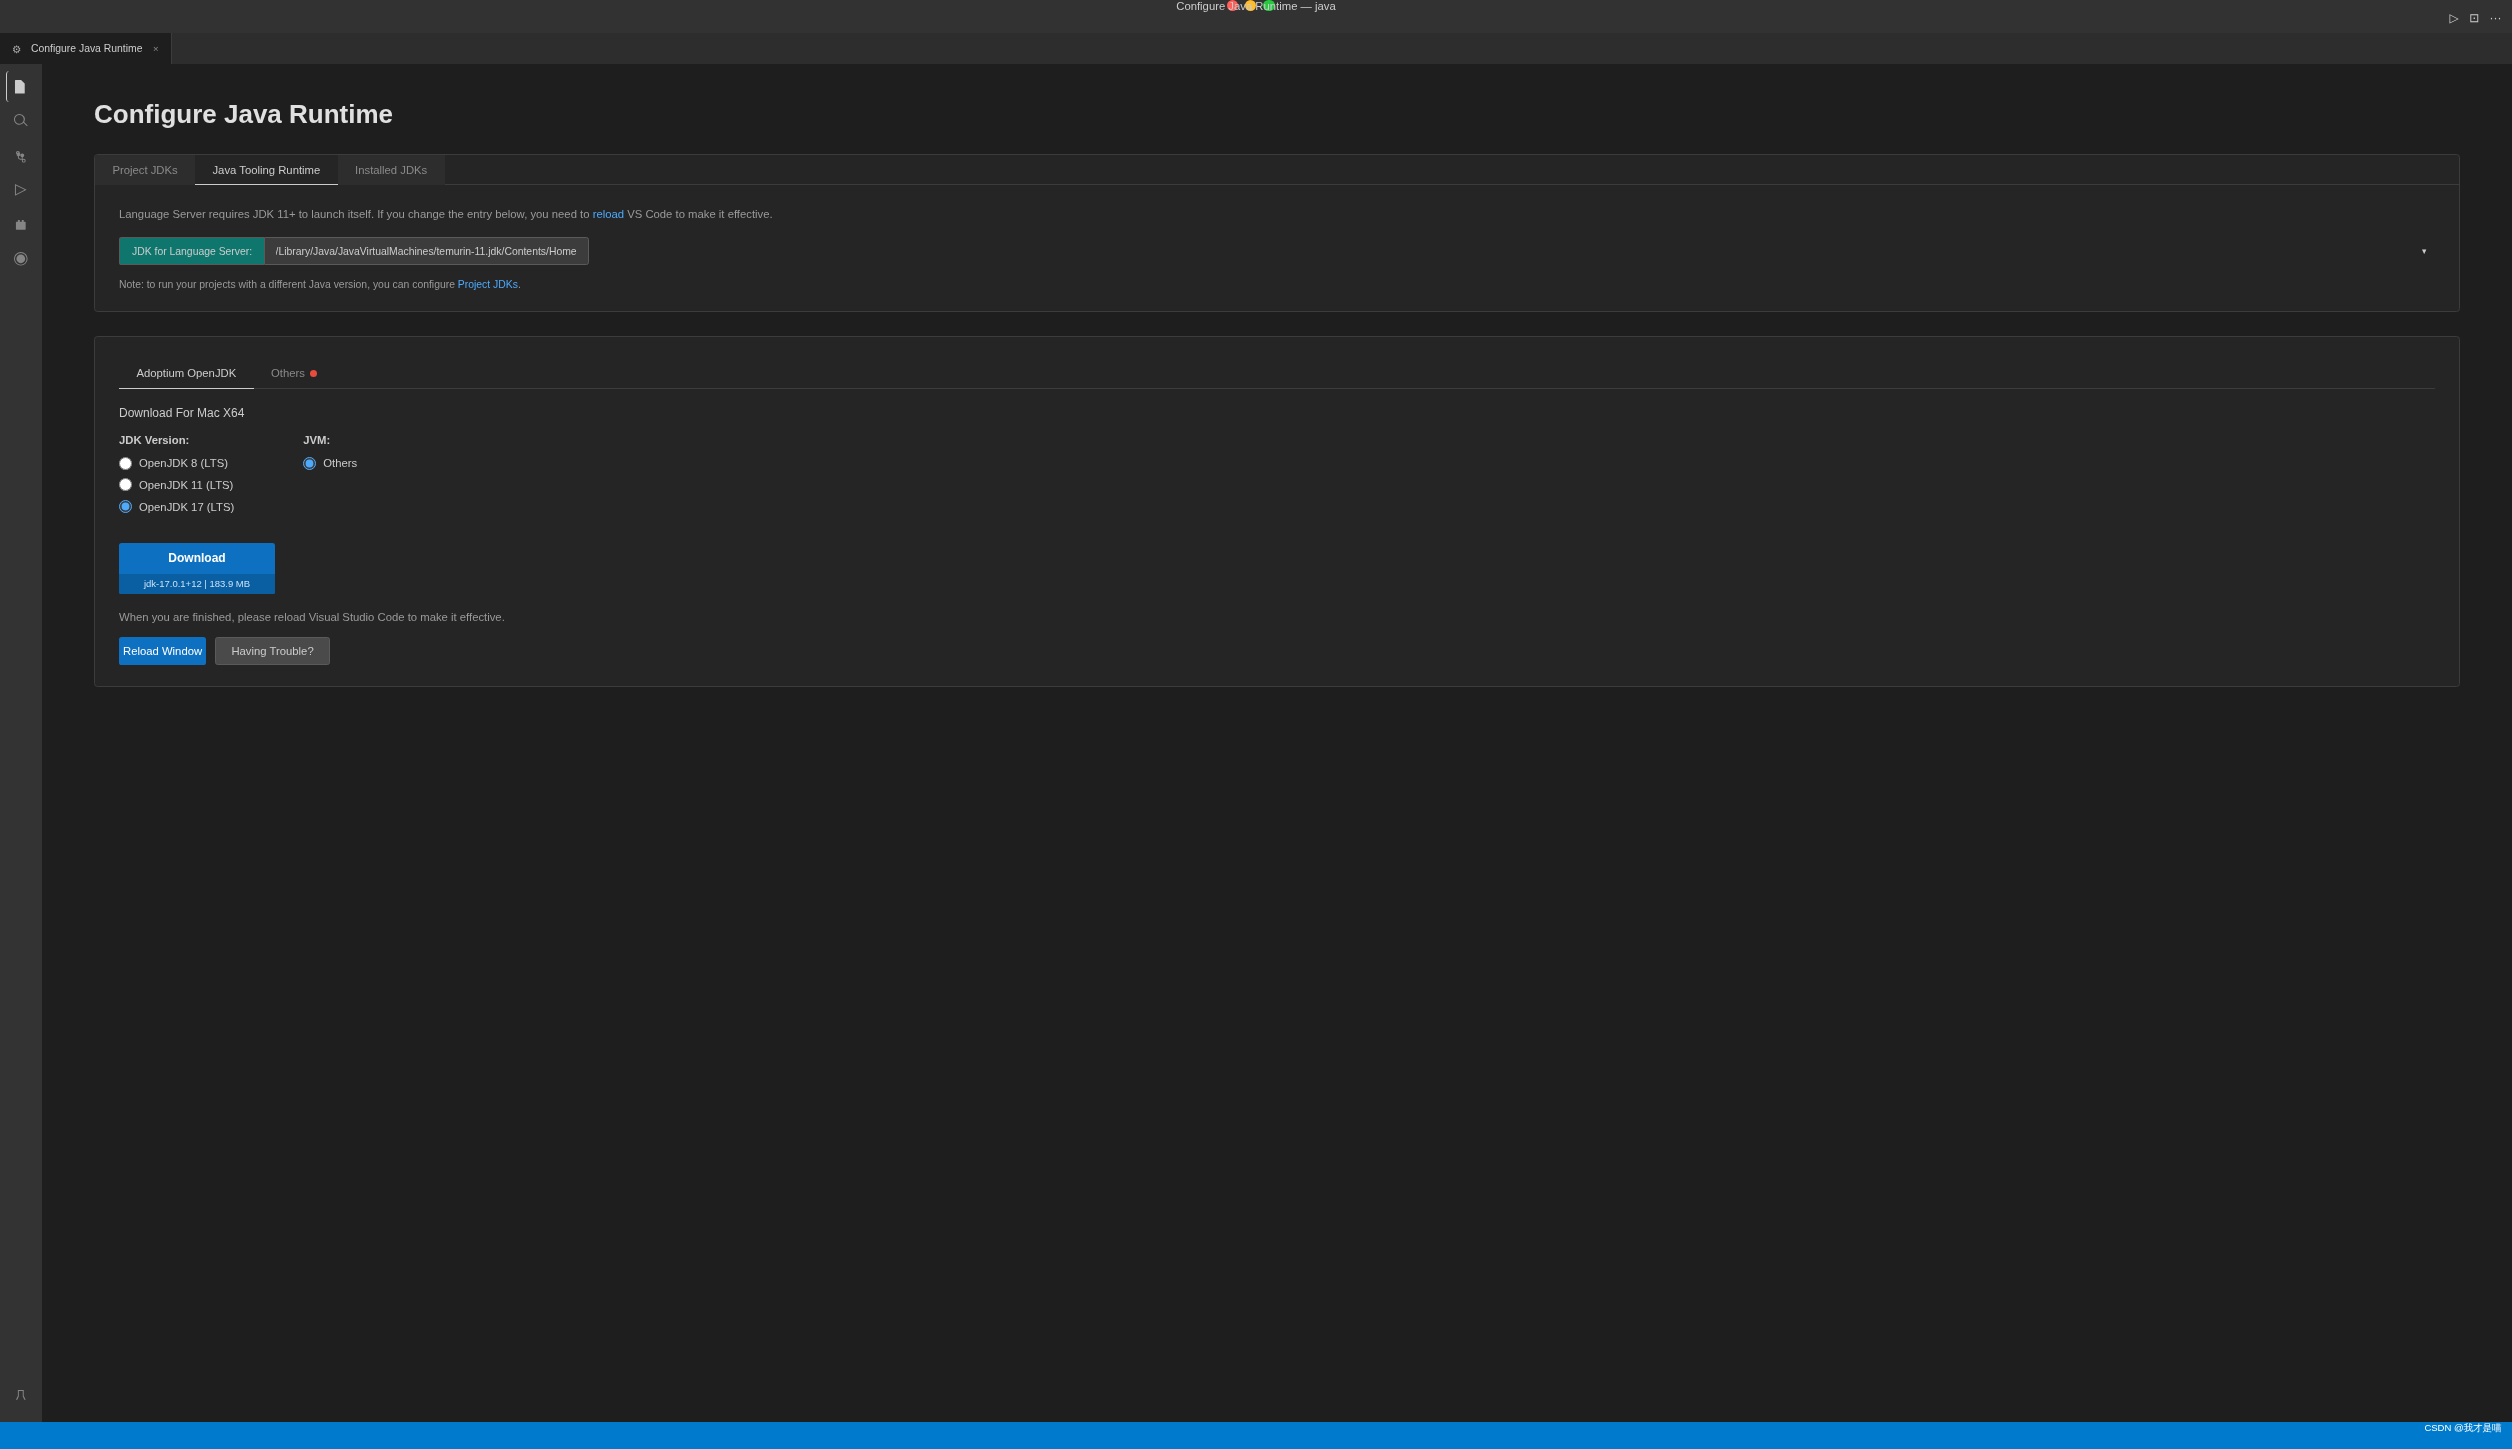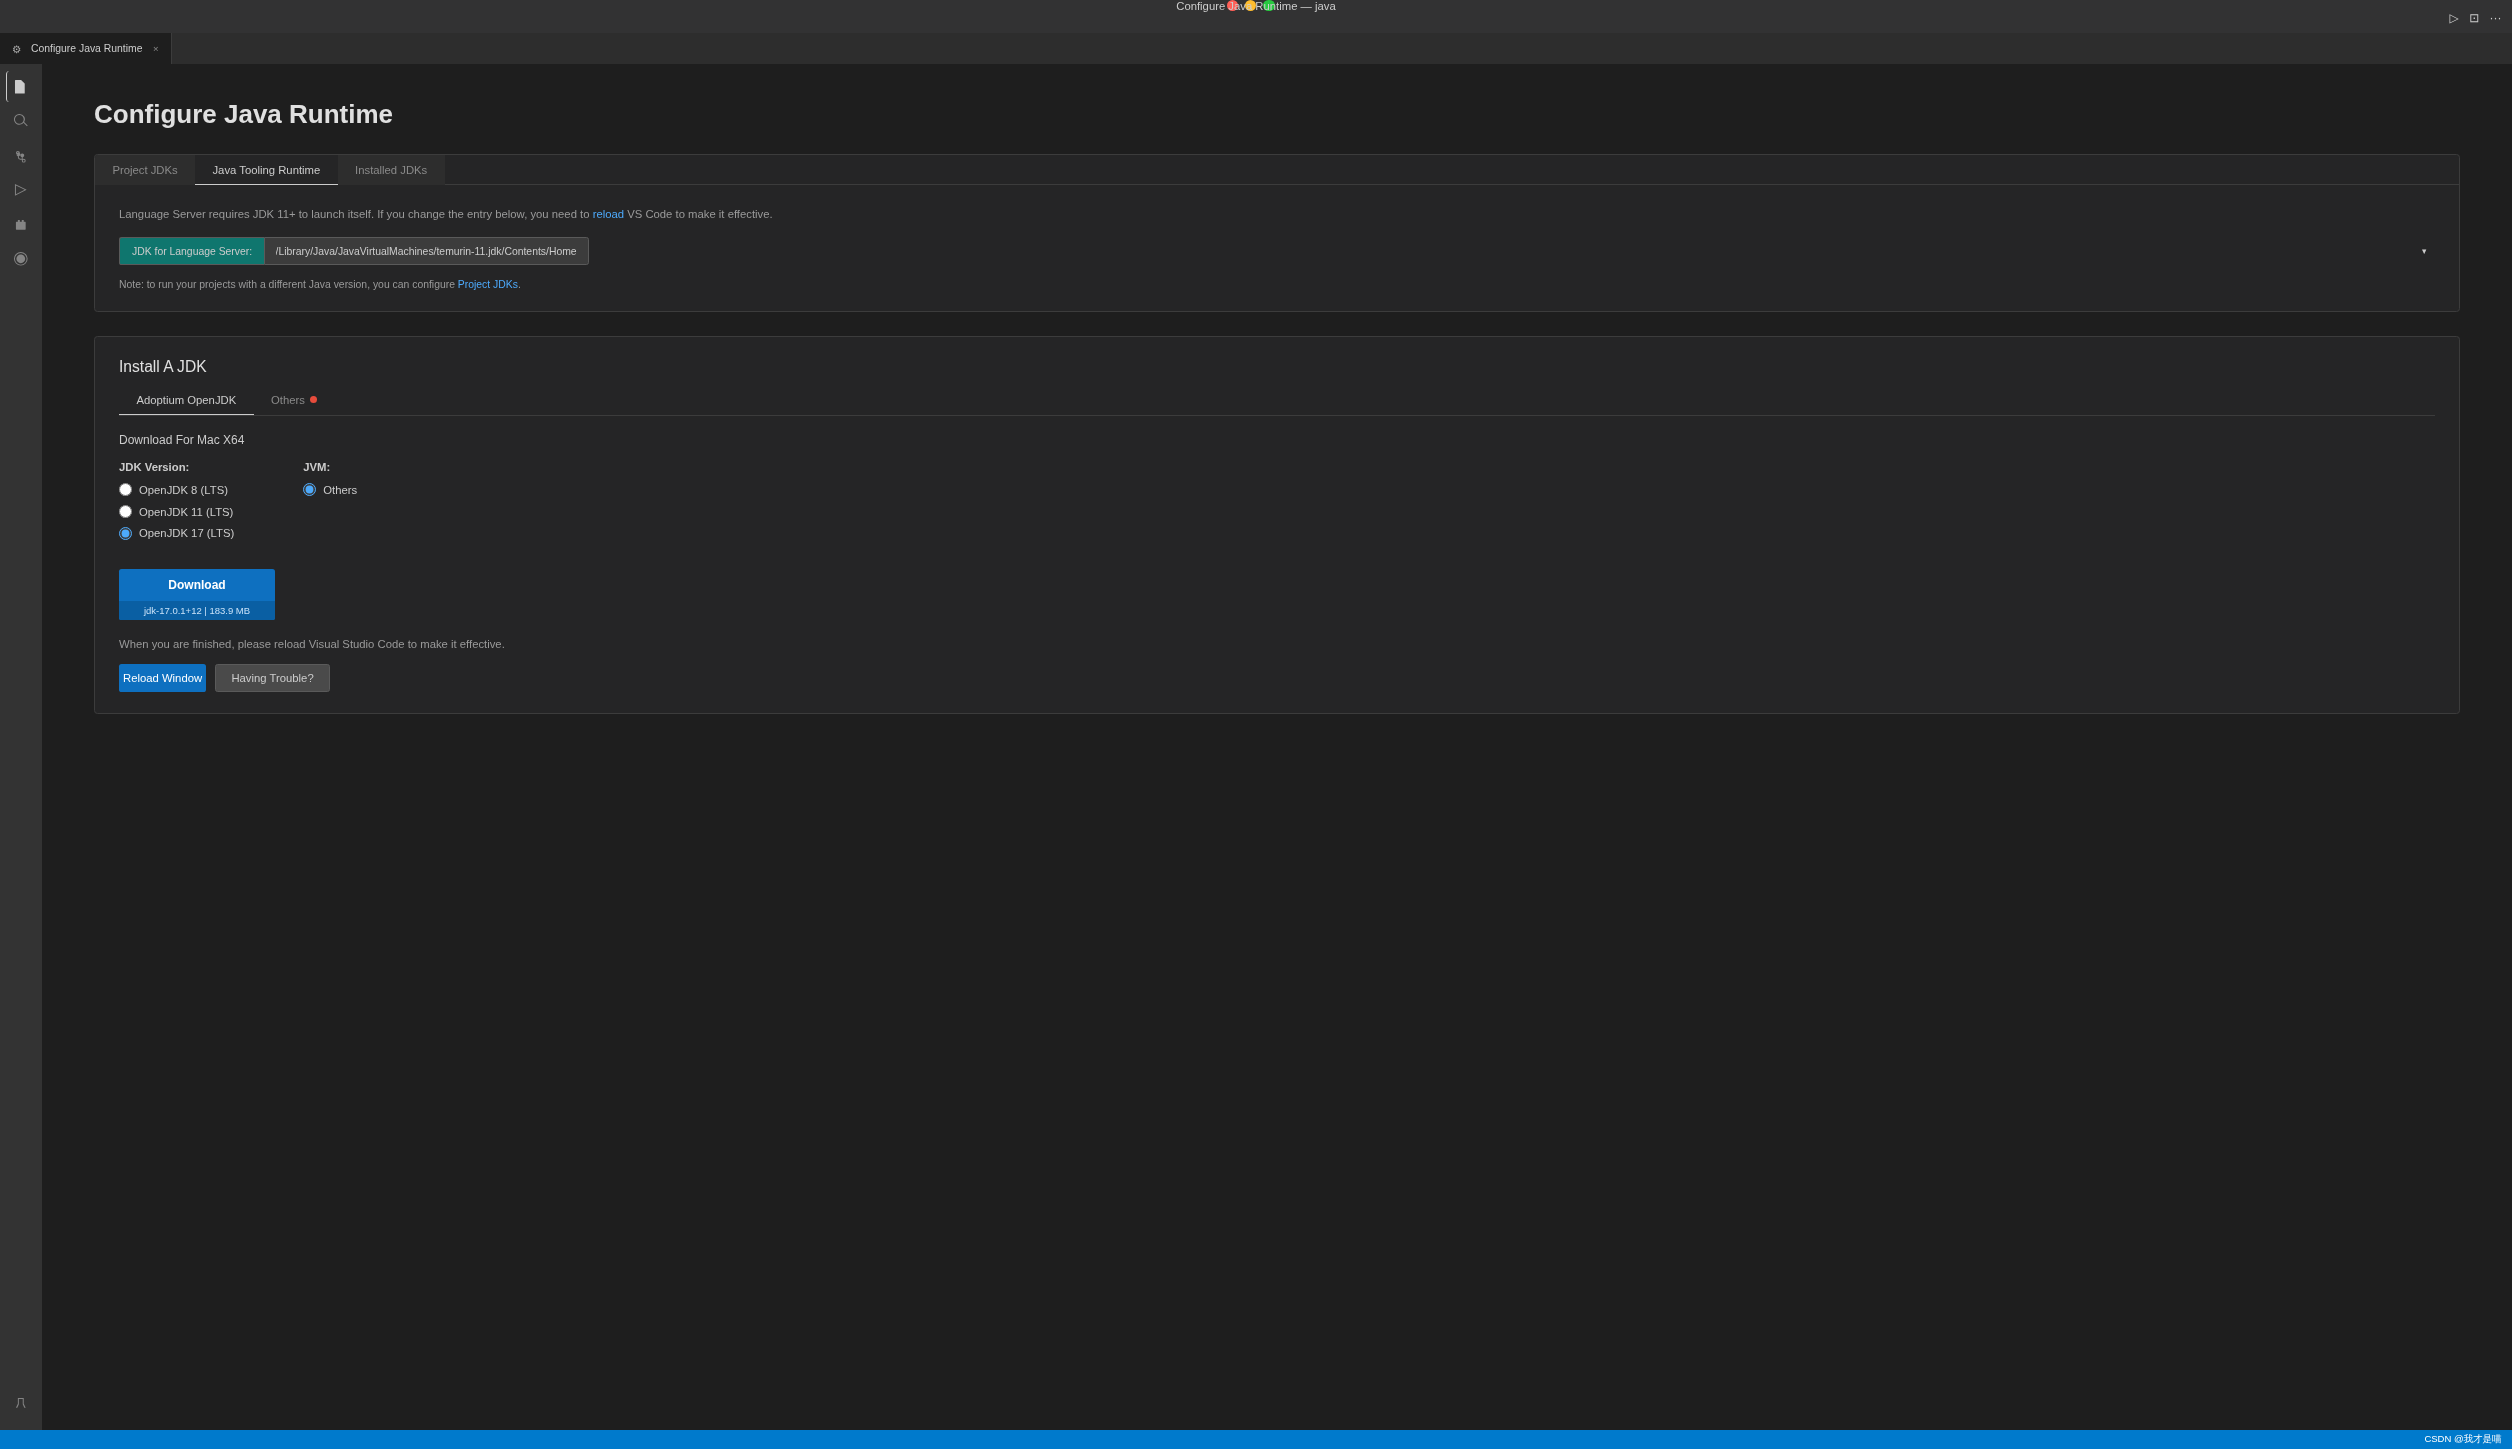--- a/index.html
+++ b/index.html
@@ -376,24 +376,24 @@
       background: #4a4a4a;
       color: #cccccc;
       border: 0.9px solid #5a5a5a;
       border-radius: 2.6px;
       padding: 7px 15.6px;
       font-size: 11.3px;
       cursor: pointer;
     }
 
     .status-bar {
-      height: 19px;
+      height: 27px;
       background: #007acc;
       display: flex;
-      align-items: center;
+      align-items: flex-start;
       padding: 0 10.4px;
       flex-shrink: 0;
       justify-content: flex-end;
     }
     .status-bar-text {
       color: #ffffff;
       font-size: 9.5px;
     }
   </style>
 </head>
@@ -489,21 +489,20 @@
           </div>
         </div>
         <p class="note-text">
           <span>Note: to run your projects with a different Java version, you can configure </span><a href="#">Project JDKs</a><span>.</span>
         </p>
       </div>
     </div>
 
     <div class="section-card install-section">
       <div class="section-body">
-        <h2 class="section-title">Install A JDK</h2>
 
         <div class="sub-tabs">
           <div class="sub-tab active">
             <span>Adoptium OpenJDK</span>
           </div>
           <div class="sub-tab">
             <span>Others</span>
             <span class="sub-tab-badge"></span>
           </div>
         </div>

